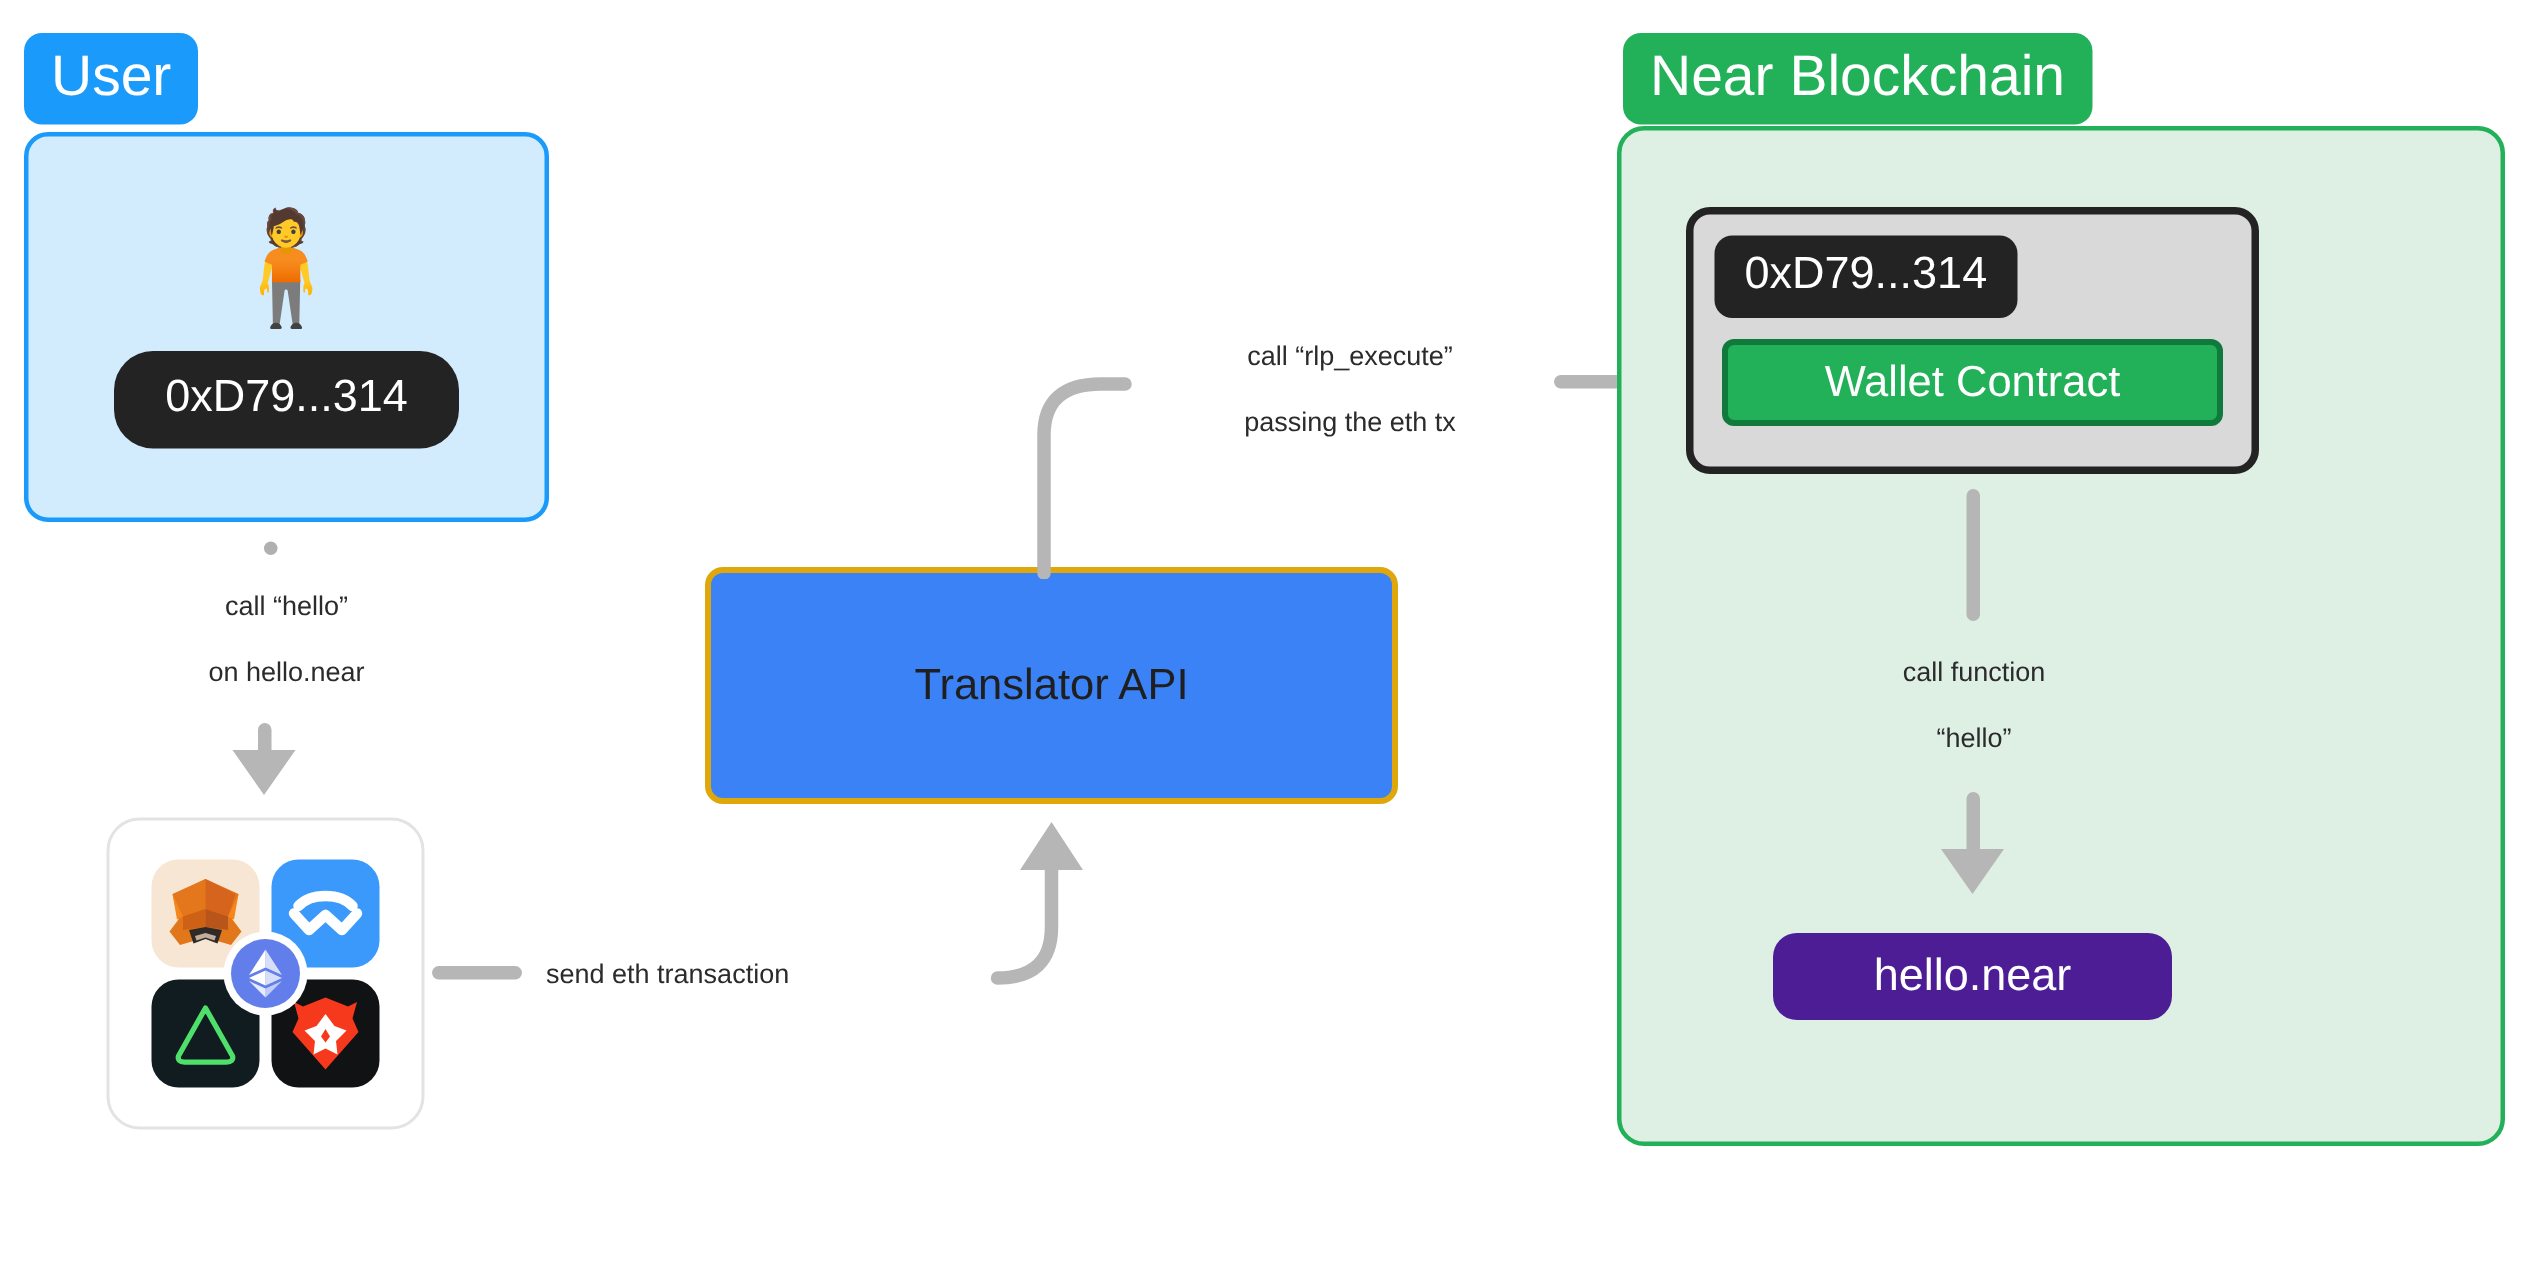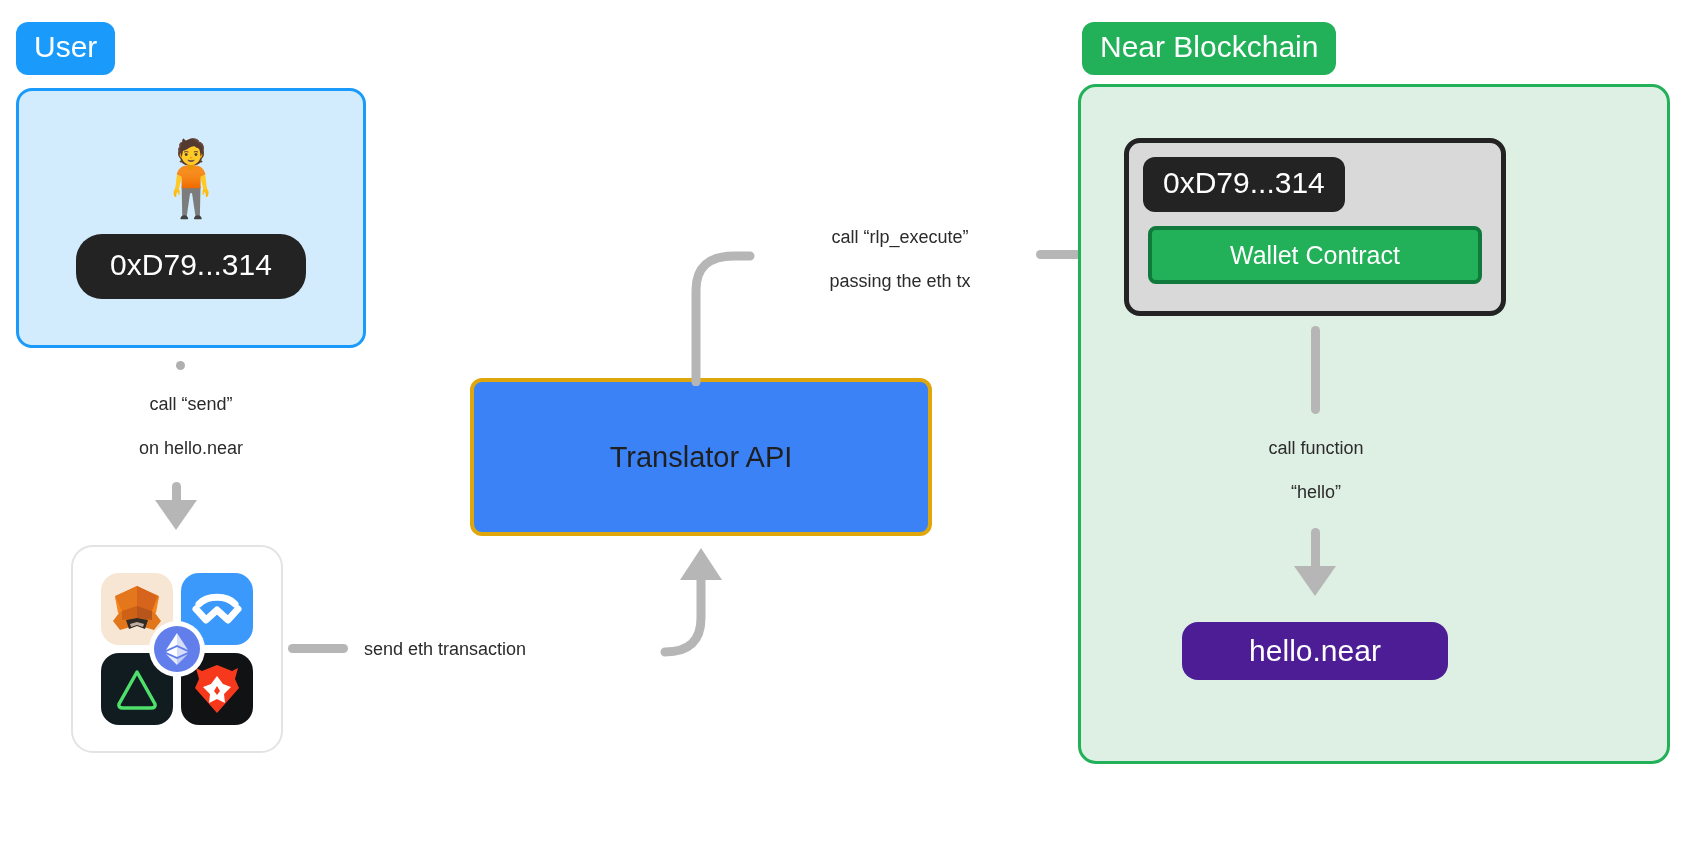--- a/index.html
+++ b/index.html
@@ -21,21 +21,21 @@
   }
 
   
   .pill-label {
     position: absolute;
     display: flex;
     align-items: center;
     justify-content: center;
     border-radius: 12px;
     color: #ffffff;
-    font-size: 30px;
+    font-size: 38px;
     line-height: 1;
     padding: 10px 18px 13px 18px;
     white-space: nowrap;
     box-sizing: border-box;
   }
   .pill-user {
     left: 16px;
     top: 22px;
     background: #1a9bfc;
   }
@@ -246,21 +246,21 @@
   }
   .wallet-contract-btn {
     margin-top: 14px;
     width: 334px;
     height: 58px;
     background: #22b159;
     border: 4px solid #0f7a3b;
     border-radius: 8px;
     box-sizing: border-box;
     color: #ffffff;
-    font-size: 25px;
+    font-size: 29px;
     display: flex;
     align-items: center;
     justify-content: center;
     white-space: nowrap;
   }
   .hello-near-pill {
     position: absolute;
     left: 1182px;
     top: 622px;
     width: 266px;
@@ -284,21 +284,21 @@
 
   <div class="pill-label pill-user">User</div>
 
   <div class="user-box">
     <div class="user-emoji">🧍</div>
     <div class="addr-pill">0xD79...314</div>
   </div>
 
   <div class="dot" style="left:176px; top:361px;"></div>
 
-  <div class="caption" style="left:16px; top:382px; width:350px;">call “send”</div>
+  <div class="caption" style="left:16px; top:382px; width:350px;">call “hello”</div>
   <div class="caption" style="left:16px; top:426px; width:350px;">on hello.near</div>
 
   <div class="arrow-shaft-v" style="left:172px; top:482px; height:26px;"></div>
   <div class="arrow-head-down" style="left:155px; top:500px;"></div>
 
   <div class="wallet-card">
     <div class="wallet-grid">
 
       <div class="wallet-tile tile-metamask">
         <svg width="60" height="58" viewBox="0 0 60 58" aria-hidden="true">

